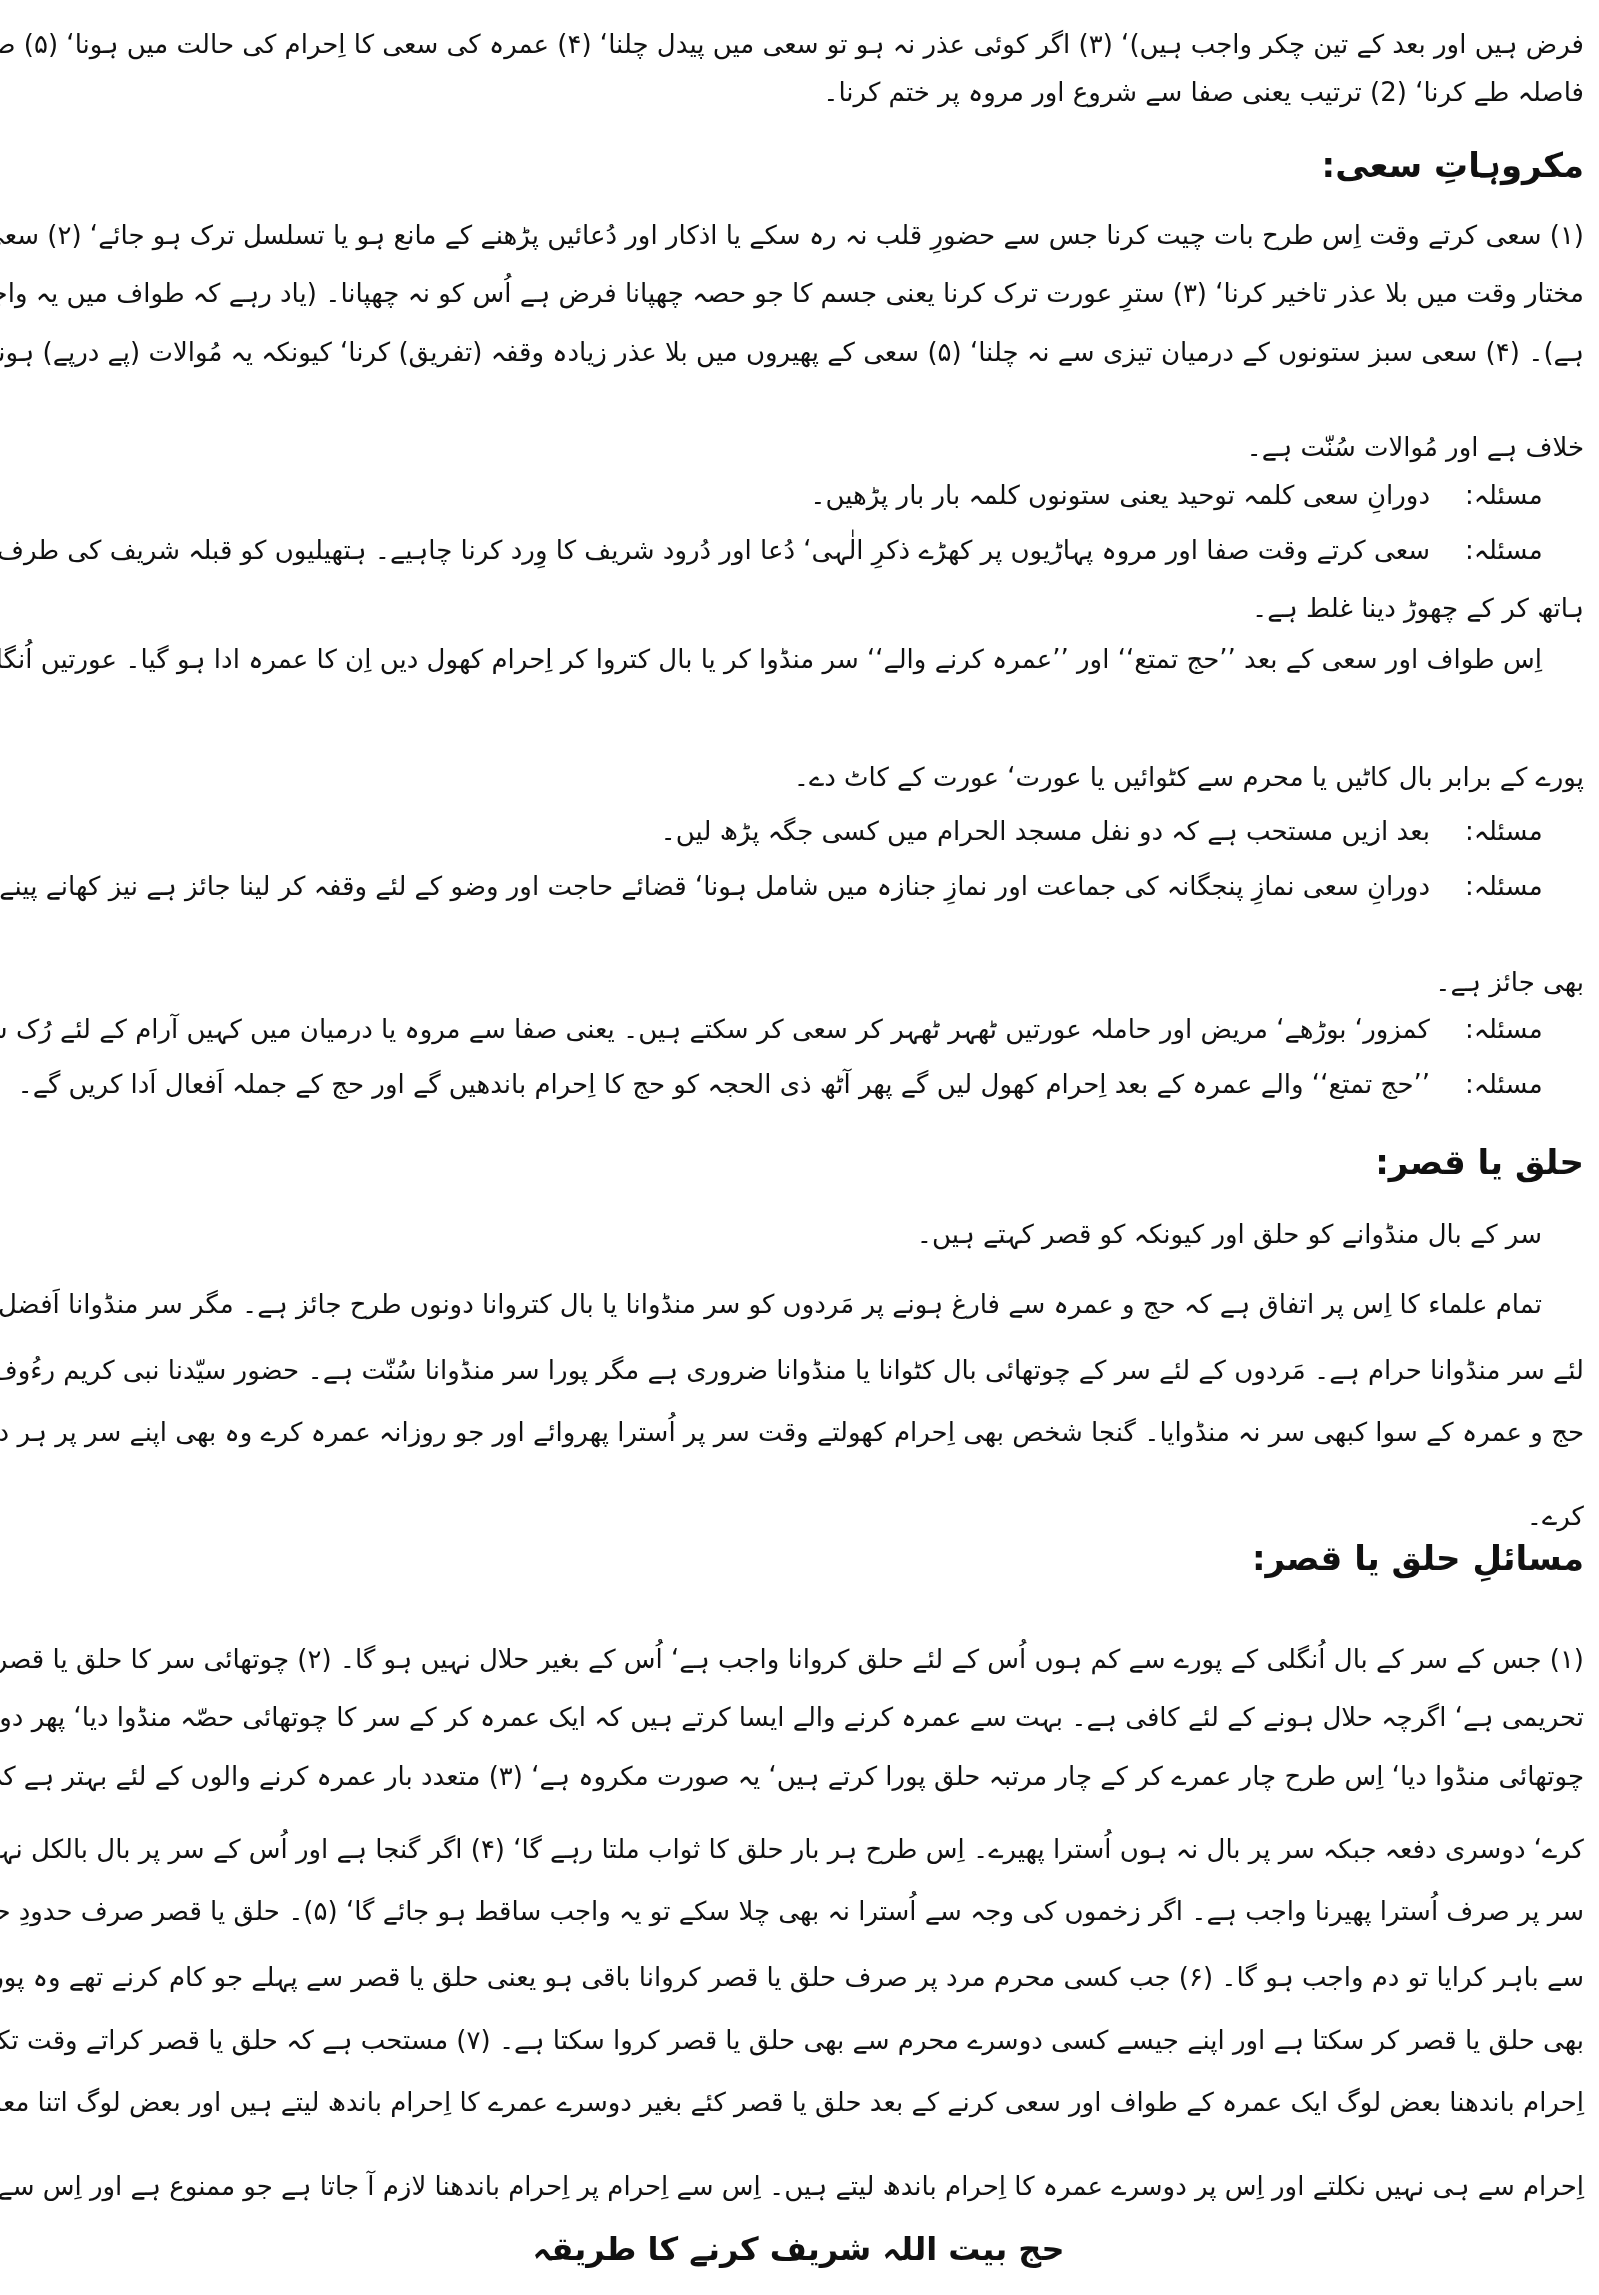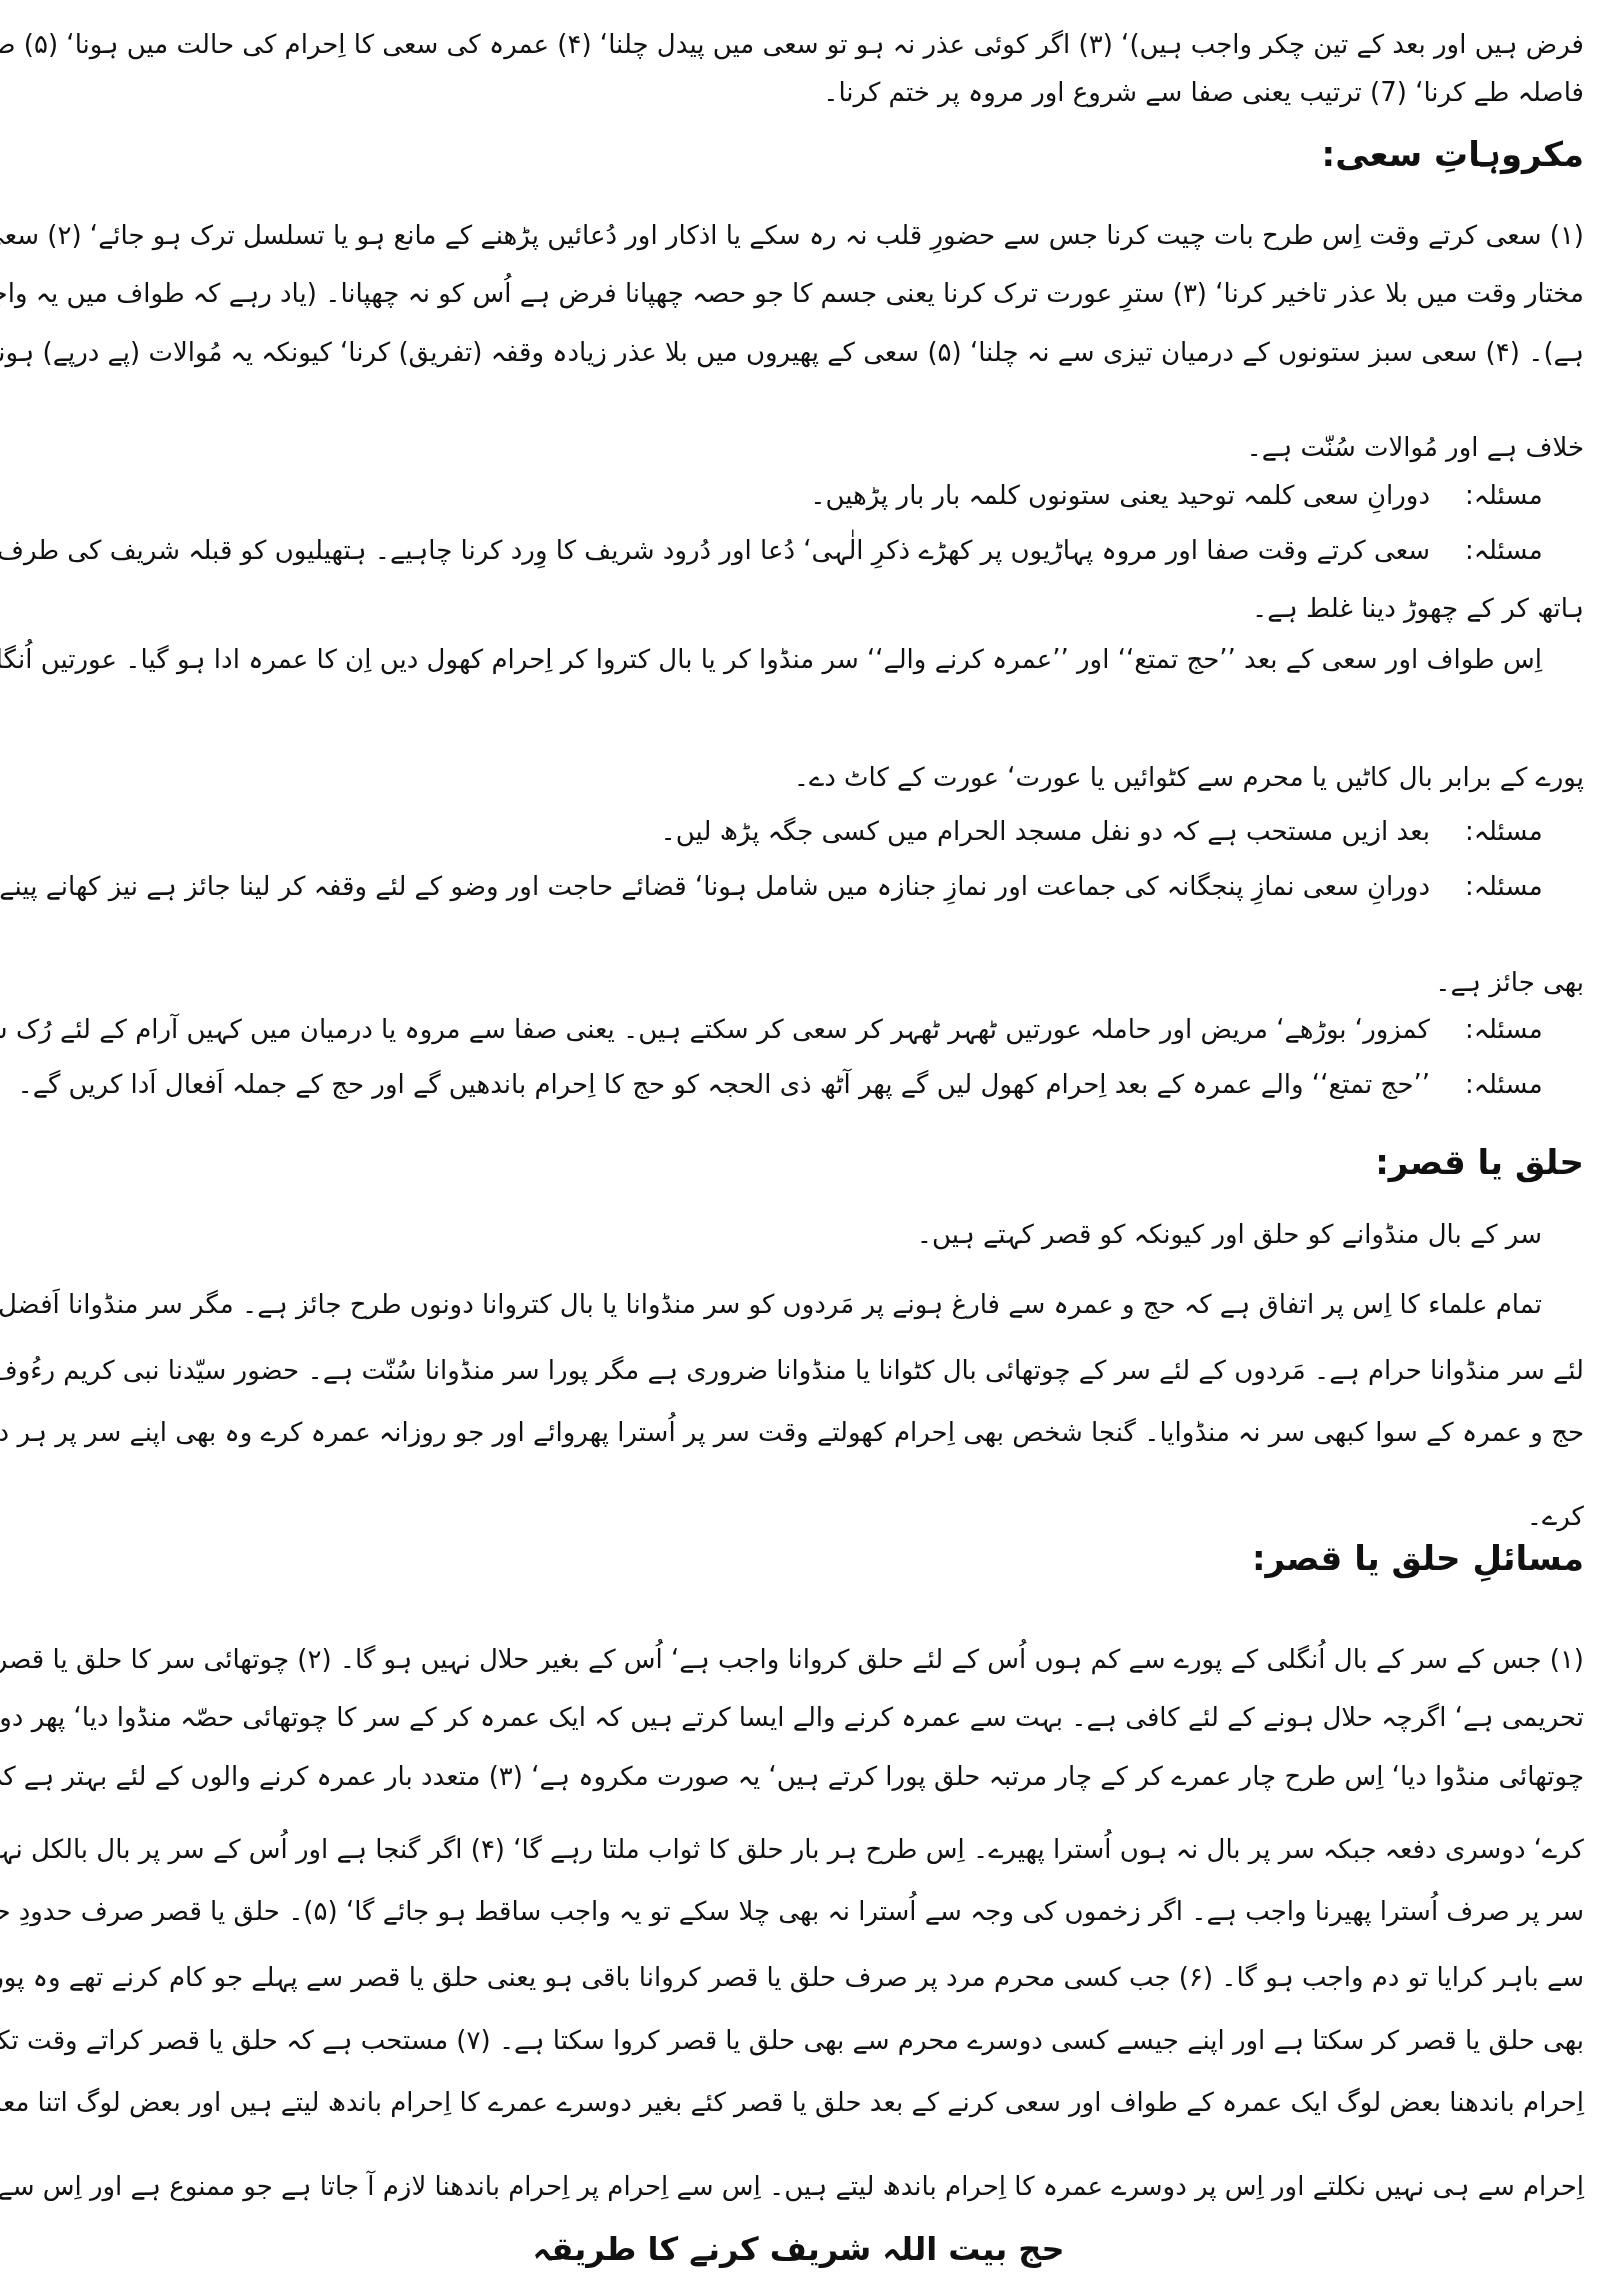--- a/index.html
+++ b/index.html
@@ -23,23 +23,23 @@
   .masala-text { position: absolute; right: 154px; left: 0; text-align: right; }
   .masala-text.full { text-align: justify; text-align-last: justify; }
   .footer-title { font-size: 32px; font-weight: bold; }
 </style>
 </head>
 <body>
 
 <div class="page">
 
   <div class="line" style="top:29px">فرض ہیں اور بعد کے تین چکر واجب ہیں)‘ (۳) اگر کوئی عذر نہ ہو تو سعی میں پیدل چلنا‘ (۴) عمرہ کی سعی کا اِحرام کی حالت میں ہونا‘ (۵) صفا اور مروہ کے درمیان پورا</div>
-  <div class="line short" style="top:77px">فاصلہ طے کرنا‘ (7) ترتیب یعنی صفا سے شروع اور مروہ پر ختم کرنا۔</div>
+  <div class="line short" style="top:77px">فاصلہ طے کرنا‘ (2) ترتیب یعنی صفا سے شروع اور مروہ پر ختم کرنا۔</div>
 
-  <div class="line short heading" style="top:134px">مکروہاتِ سعی:</div>
+  <div class="line short heading" style="top:145px">مکروہاتِ سعی:</div>
   <div class="line" style="top:220px">(۱) سعی کرتے وقت اِس طرح بات چیت کرنا جس سے حضورِ قلب نہ رہ سکے یا اذکار اور دُعائیں پڑھنے کے مانع ہو یا تسلسل ترک ہو جائے‘ (۲) سعی کے</div>
   <div class="line" style="top:278px">مختار وقت میں بلا عذر تاخیر کرنا‘ (۳) سترِ عورت ترک کرنا یعنی جسم کا جو حصہ چھپانا فرض ہے اُس کو نہ چھپانا۔ (یاد رہے کہ طواف میں یہ واجب ہے اور سعی میں سُنّت</div>
   <div class="line" style="top:337px">ہے)۔ (۴) سعی سبز ستونوں کے درمیان تیزی سے نہ چلنا‘ (۵) سعی کے پھیروں میں بلا عذر زیادہ وقفہ (تفریق) کرنا‘ کیونکہ یہ مُوالات (پے درپے) ہونے کے</div>
   <div class="line short" style="top:432px">خلاف ہے اور مُوالات سُنّت ہے۔</div>
 
   <div class="masala-row" style="top:480px">
     <span class="masala-label">مسئلہ:</span>
     <span class="masala-text">دورانِ سعی کلمہ توحید یعنی ستونوں کلمہ بار بار پڑھیں۔</span>
   </div>
   <div class="masala-row" style="top:535px">

